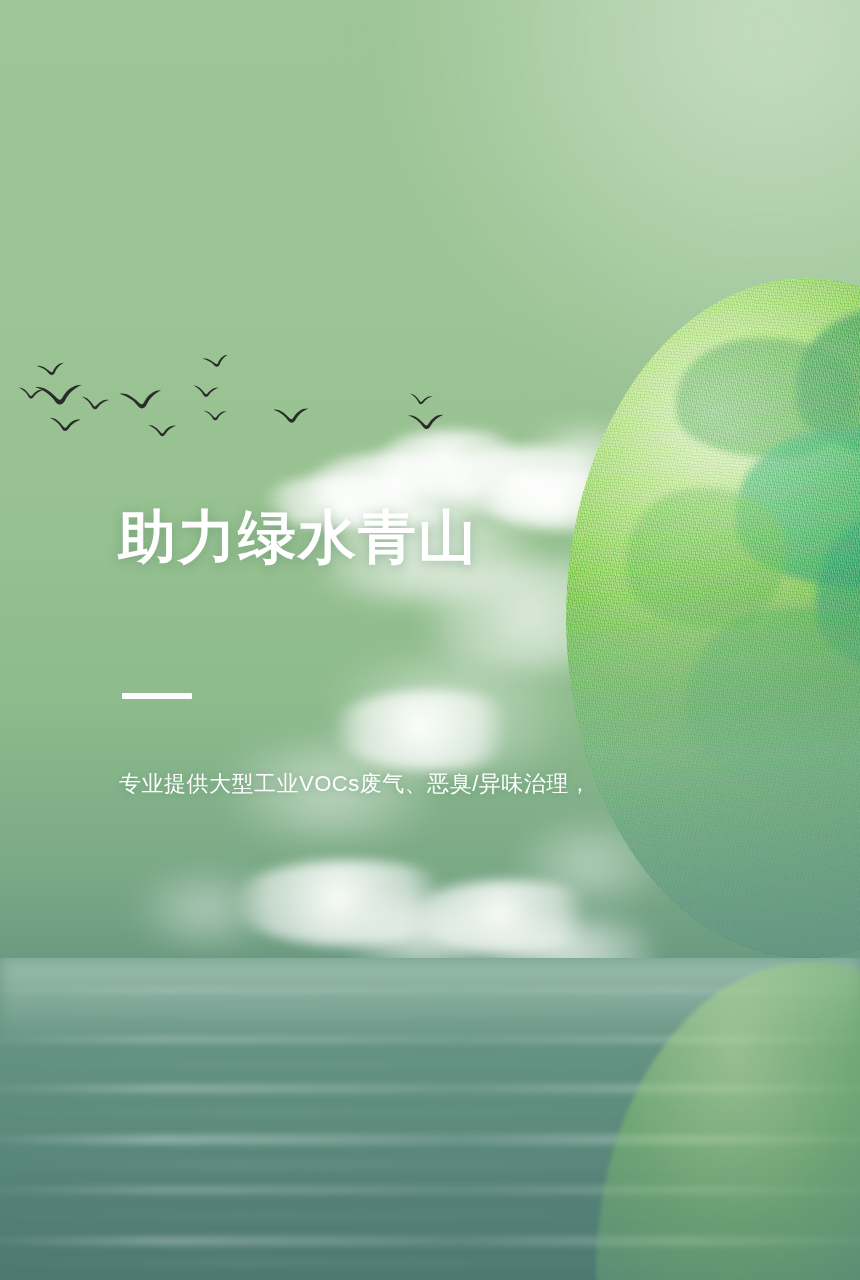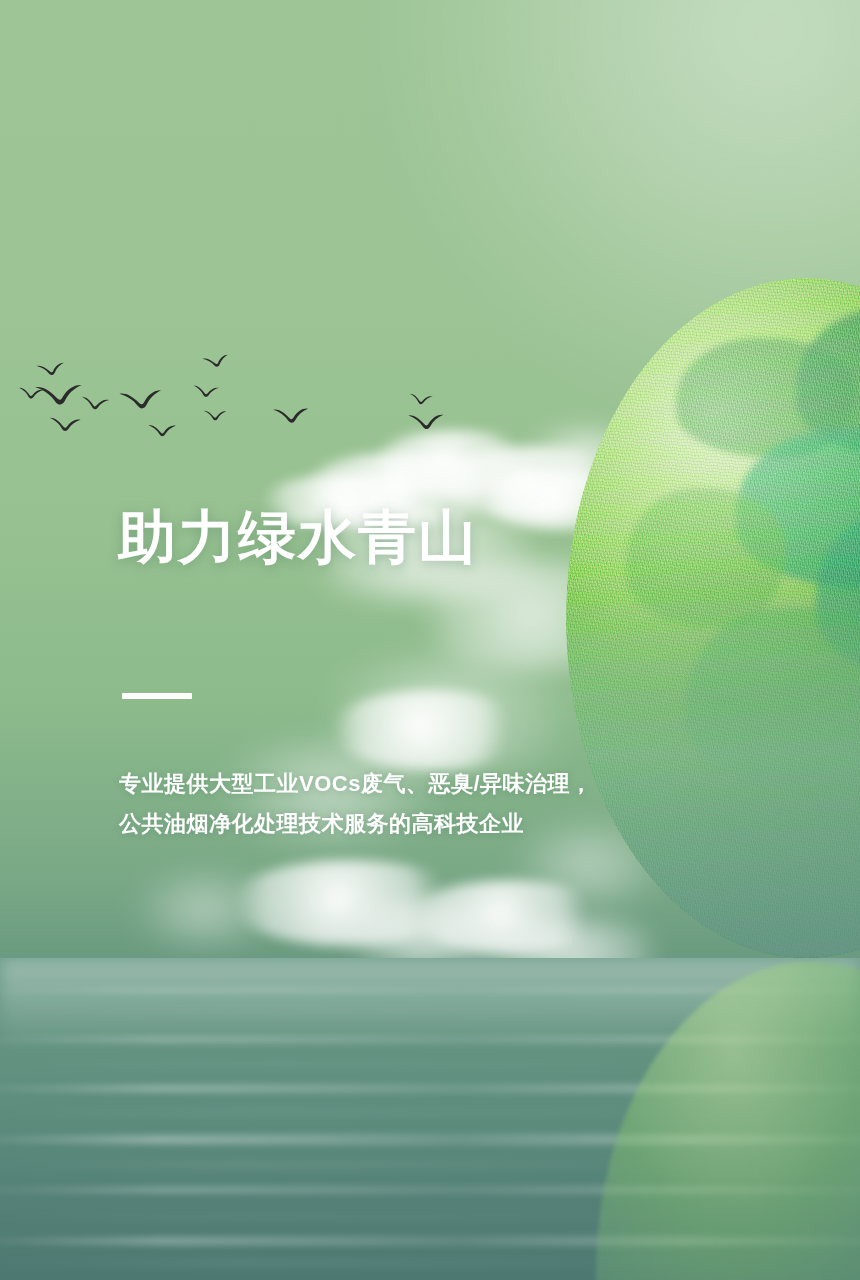--- a/index.html
+++ b/index.html
@@ -165,21 +165,20 @@
     width:70px;height:6px;background:#ffffff;border-radius:1px;
   }
   .subtitle{
     position:absolute;left:119px;top:764px;
     color:#ffffff;
     font-size:22px;
     line-height:40px;
     letter-spacing:.5px;
     white-space:nowrap;
     text-shadow:0 1px 6px rgba(60,110,80,.3);
-    font-weight:bold;
   }
   .subtitle .ln{display:block;}
 </style>
 </head>
 <body>
 
 <div class="poster">
 
   <div class="sky"></div>
 
@@ -318,17 +317,16 @@
 
   <div class="content">
     <div class="headline">
       <span class="ln">助力绿水青山</span>
     </div>
 
     <div class="divider"></div>
 
     <div class="subtitle">
       <span class="ln">专业提供大型工业VOCs废气、恶臭/异味治理，</span>
-      <span class="ln">公共油烟净化处理技术服务的高科技企业</span>
     </div>
   </div>
 
 </div>
 
 </body></html>

